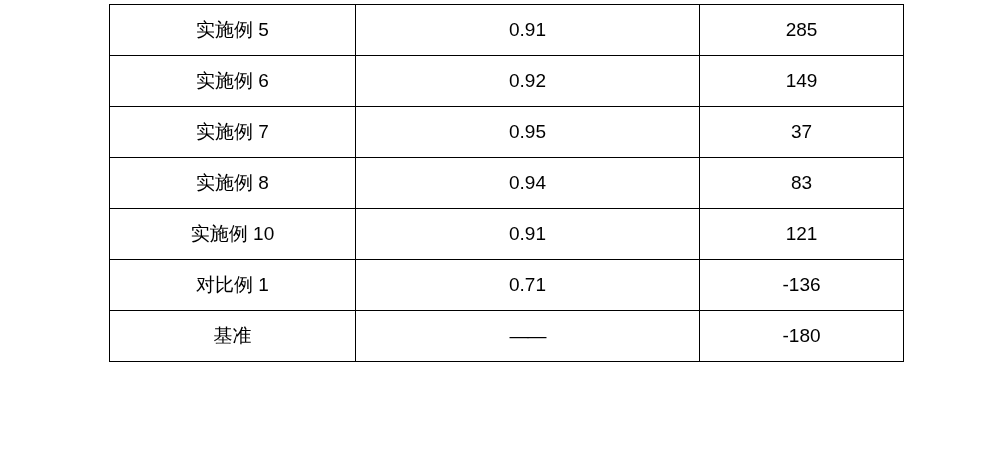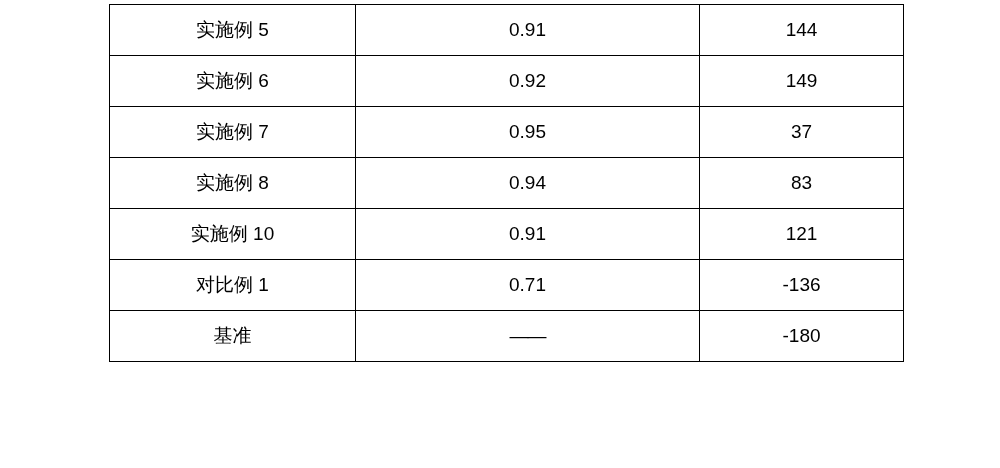--- a/index.html
+++ b/index.html
@@ -63,21 +63,21 @@
     </colgroup>
     <tbody>
       <tr>
         <td>
             <span class="cell-inner">实施例 5</span>
           </td>
         <td>
             <span class="cell-inner">0.91</span>
           </td>
         <td>
-            <span class="cell-inner">144</span>
+            <span class="cell-inner">285</span>
           </td>
       </tr>
       <tr>
         <td>
             <span class="cell-inner">实施例 6</span>
           </td>
         <td>
             <span class="cell-inner">0.92</span>
           </td>
         <td>

